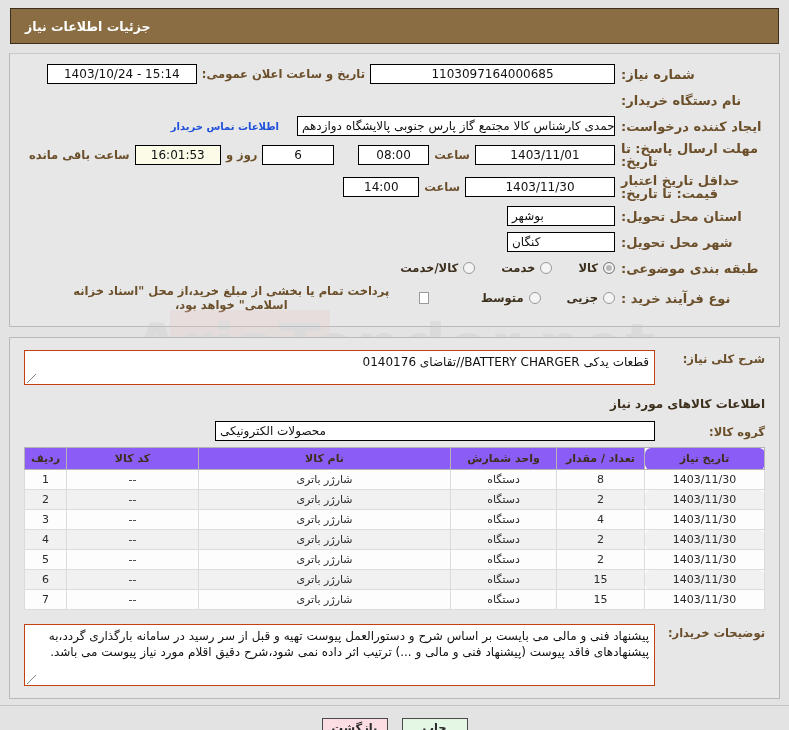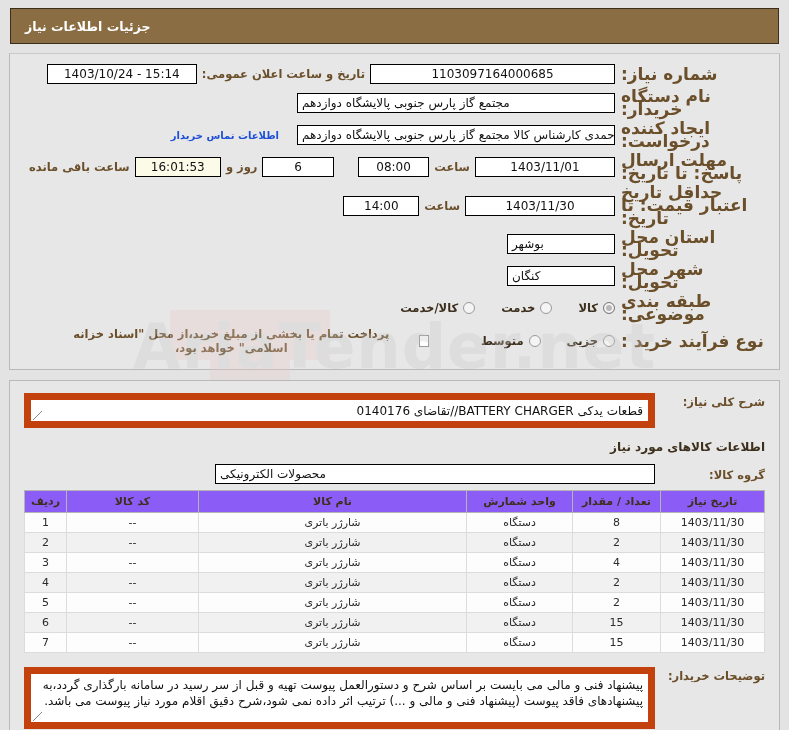--- a/index.html
+++ b/index.html
@@ -43,21 +43,21 @@
   .panel {
     margin: 9px 9px 0 9px;
     background: #e7e7e7;
     border: 1px solid #b9b9b9;
     border-top: 1px solid #c9c9c9;
     padding: 10px 14px 8px 14px;
   }
 
   .row { display: flex; align-items: center; margin-bottom: 6px; min-height: 20px; }
   .lbl {
-    color: #6b4f2a; font-size: 17px; font-weight: bold;
+    color: #6b4f2a; font-size: 13px; font-weight: bold;
     text-align: left; padding-left: 6px; line-height: 13px;
   }
   .lbl.w1 { width: 150px; flex: 0 0 150px; }
   .lbl2 { color:#6b4f2a; font-size: 11.5px; font-weight:bold; padding: 0 5px; white-space: nowrap;}
 
   .tbox {
     background: #ffffff; border: 1px solid #000000;
     height: 20px; font-size: 12px; color: #111;
     display: flex; align-items: center; justify-content: center;
     padding: 0 4px; overflow: hidden; white-space: nowrap;
@@ -87,21 +87,21 @@
   .radio.on { background: #b9b9b9; border-color: #7c7c7c; box-shadow: inset 0 0 0 2px #f4f4f4; }
   .ropt { display:flex; align-items:center; margin-left: 26px; color:#3c2f1c; font-size: 11.5px; font-weight:bold;}
   .chk {
     display:inline-block; width: 12px; height: 12px; border: 1px solid #9a9a9a;
     background:#fff; vertical-align: middle; margin-left: 6px;
   }
 
   
   .sec2 { margin: 10px 9px 0 9px; background:#e7e7e7; border:1px solid #b9b9b9; padding: 12px 14px 12px 14px; position: relative; z-index: 1;}
   .ta {
-    background:#fff; border:7px solid #c2410c; width: 100%;
+    background:#fff; border:1px solid #c2410c; width: 100%;
     font-size: 12px; color:#111; padding: 3px 5px; position: relative;
     font-family:"DejaVu Sans", sans-serif; line-height: 16px;
   }
   .ta.h1 { height: 35px; }
   .ta.h2 { height: 62px; }
   .ta .grip {
     position:absolute; left: 2px; bottom: 1px; width: 9px; height: 9px;
   }
   .sec-title { color:#3c2f1c; font-size: 12px; font-weight: bold; margin: 12px 0 10px 0; }
 
@@ -113,21 +113,21 @@
   .tbl td {
     border: 1px solid #dcdcdc; font-size: 11px; color:#2a2a2a;
     height: 20px; text-align: center; padding: 1px 4px; background: #fdfdfd;
   }
   .tbl tr:nth-child(even) td { background: #f1f1f1; }
 
   .c-rdf  { width: 42px; }
   .c-code { width: 132px; }
   .c-unit { width: 106px; }
   .c-qty  { width: 88px; }
-  .c-date { width: 104px; }
+  .c-date { width: 120px; border-radius: 6px; }
 
   .desc-row { display:flex; align-items:flex-start; margin-top: 14px; }
   .desc-lbl { color:#6b4f2a; font-size:11.5px; font-weight:bold; width: 110px; flex:0 0 110px; text-align:right; padding-left:6px; padding-top: 2px;}
 
   .footer { margin-top: 12px; display:flex; justify-content:center; gap: 14px; }
   .btn {
     border: 1px solid #4a4a4a; height: 20px; min-width: 66px;
     font-size: 11.5px; font-weight: bold; color:#2a2a2a;
     display:flex; align-items:center; justify-content:center; cursor: pointer;
     font-family:"DejaVu Sans", sans-serif;
@@ -159,21 +159,20 @@
 
     <div class="row">
       <div class="lbl w1">شماره نیاز:</div>
       <div class="tbox w-need ltr">1103097164000685</div>
       <div class="lbl2">تاریخ و ساعت اعلان عمومی:</div>
       <div class="tbox w-date ltr">1403/10/24 - 15:14</div>
     </div>
 
     <div class="row">
       <div class="lbl w1">نام دستگاه خریدار:</div>
-      <div class="tbox w-org end">مجتمع گاز پارس جنوبی  پالایشگاه دوازدهم</div>
     </div>
 
     <div class="row">
       <div class="lbl w1">ایجاد کننده درخواست:</div>
       <div class="tbox w-creator end">عبدالهادی احمدی کارشناس کالا مجتمع گاز پارس جنوبی  پالایشگاه دوازدهم</div>
       <a class="link" href="#">اطلاعات تماس خریدار</a>
     </div>
 
     <div class="row">
       <div class="lbl w1">مهلت ارسال پاسخ: تا تاریخ:</div>

